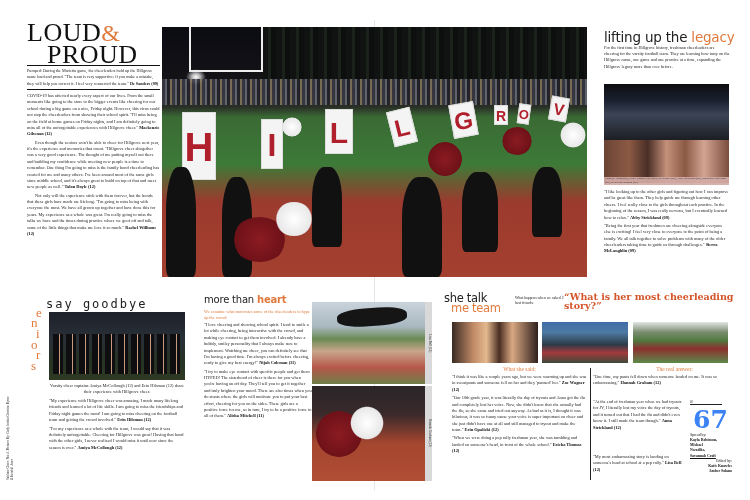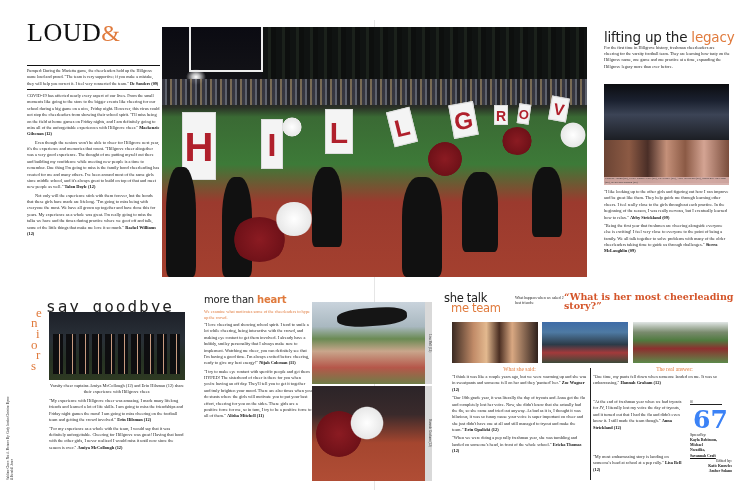--- a/index.html
+++ b/index.html
@@ -39,21 +39,21 @@
 
   .legacy-title { left: 604px; top: 29px; font-family: "DejaVu Sans", sans-serif; font-size: 13.5px; color: #222; letter-spacing: -0.2px; }
   .legacy-title .accent { color: #e07a3c; }
   .legacy-photo1 { left: 604px; top: 84px; width: 125px; height: 56px;
     background: linear-gradient(180deg, #0c0d10 0%, #1b2130 30%, #3c4456 55%, #1c1e24 100%); }
   .legacy-photo2 { left: 604px; top: 140px; width: 125px; height: 43px;
     background: linear-gradient(90deg, #6b4434 0%, #8c5a44 20%, #4a2e27 35%, #c49079 50%, #8b5a45 65%, #d4a493 80%, #7a4d3c 100%); }
   .legacy-caption { left: 604px; top: 177px; width: 125px; height: 8px; background: rgba(210,170,165,0.92); font-size: 2.8px; line-height: 1.3; padding: 0 1px; color: #333; }
 
   
-  .say-title { left: 46px; top: 297px; font-family: "DejaVu Sans Mono", monospace; font-size: 16px; letter-spacing: 2px; color: #222; }
+  .say-title { left: 46px; top: 297px; font-family: "DejaVu Sans Mono", monospace; font-size: 12px; letter-spacing: 2px; color: #222; }
   .seniors-vert { left: 31px; top: 297px; width: 16px; font-family: "Liberation Serif", serif; color: #e07a3c; font-size: 13px; line-height: 0.82; }
   .seniors-vert span { display: block; }
   .seniors-photo { left: 49px; top: 312px; width: 136px; height: 68px;
     background: linear-gradient(180deg, #1d2129 0%, #2a3038 40%, #263224 70%, #2e3a22 100%); }
   .credit-vert { left: 6px; top: 395px; width: 8px; height: 85px; font-size: 3.2px; line-height: 1.4; color: #333; writing-mode: vertical-rl; transform: rotate(180deg); }
 
   
   .heart-title { left: 204px; top: 294px; font-family: "DejaVu Sans", sans-serif; font-size: 10px; color: #222; letter-spacing: -0.2px; }
   .heart-title .accent { color: #e07a3c; font-weight: bold; }
   .heart-sub { left: 204px; top: 309px; width: 108px; font-size: 4.3px; line-height: 1.4; color: #e07a3c; }
@@ -83,20 +83,21 @@
   .credits .name { font-weight: bold; }
   .credits .right { text-align: right; padding-right: 8px; }
 </style>
 </head>
 <body>
 
 <div class="page-divider"></div>
 
 <div class="abs loud-title">
   <div class="l1"><span>LOUD</span><span class="amp">&amp;</span></div>
+  <div class="l2">PROUD</div>
 </div>
 
 <div class="abs" style="left:27px; top:65px; width:133px;">
   <div class="hr-thick"></div>
   <div class="body-text" style="padding:2px 0 2px 0; font-size:4.2px;">
     <span>Pumped: During the Marietta game, the cheerleaders hold up the Hillgrove name loud and proud. "The team is very supportive; if you make a mistake, they will help you correct it. I feel very connected the team."</span> <b>De Sanders (09)</b>
   </div>
   <div class="hr-thick"></div>
   <div class="body-text" style="margin-top:3px;">
     <p><span>COVID-19 has affected nearly every aspect of our lives. From the small moments like going to the store to the bigger events like cheering for our school during a big game on a nice, Friday night. However, this virus could not stop the cheerleaders from showing their school spirit. "I'll miss being on the field at home games on Friday nights, and I am definitely going to miss all of the unforgettable experiences with Hillgrove cheer."</span> <b>Mackenzie Gilsenan (12)</b></p>

